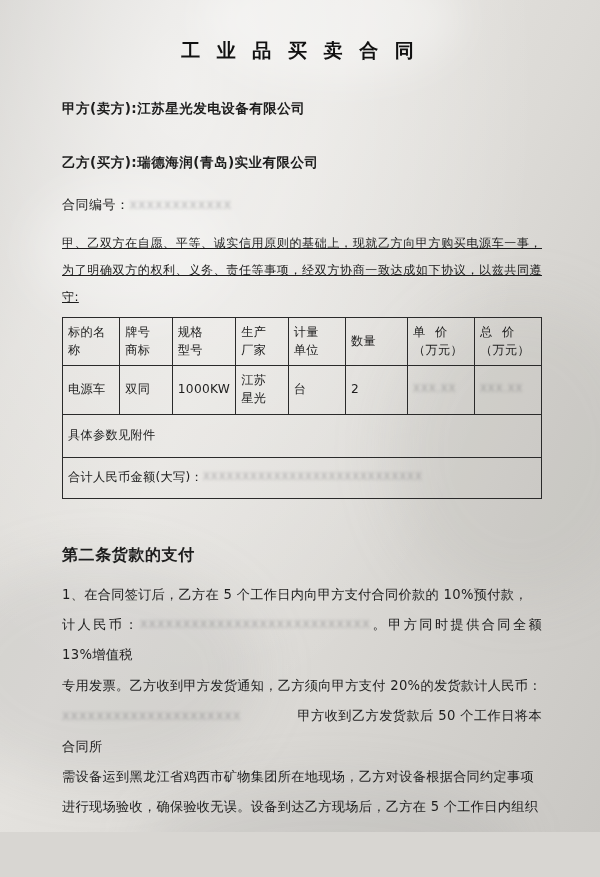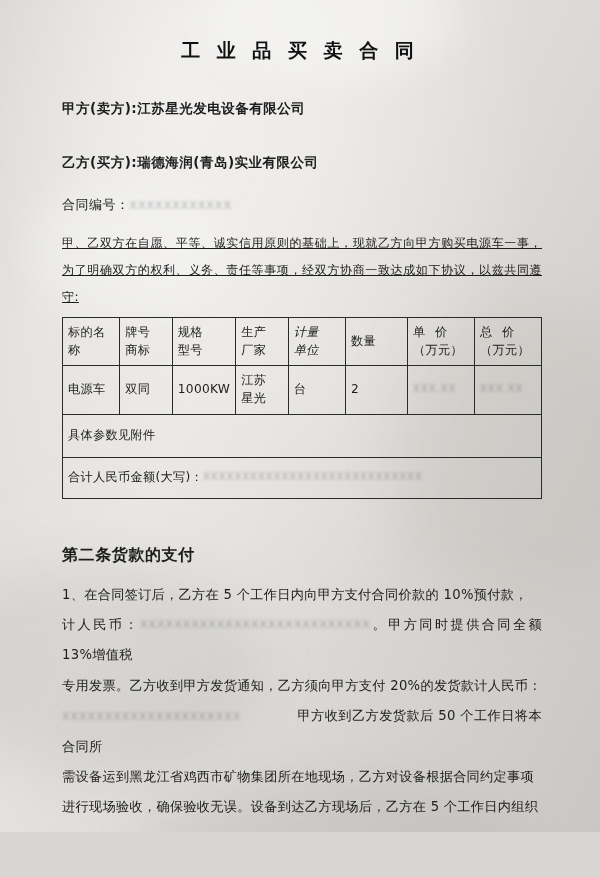--- a/index.html
+++ b/index.html
@@ -110,21 +110,21 @@
     border: 1px solid #2a2a2a;
     padding: 6px 5px;
     vertical-align: middle;
     line-height: 1.45;
     letter-spacing: 0.3px;
   }
   .col-name  { width: 12%; }
   .col-brand { width: 11%; }
   .col-model { width: 13%; }
   .col-maker { width: 11%; }
-  .col-unit  { width: 12%; font-style: italic; }
+  .col-unit  { width: 12%; }
   .col-qty   { width: 13%; }
   .col-price { width: 14%; }
   .col-total { width: 14%; }
   .hdr { font-weight: normal; }
   .hdr .l2 { display: block; }
   .price-hdr { letter-spacing: 3px; }
   .cell-tall { height: 34px; }
   .notes-row td { height: 30px; }
   .sum-row td { height: 28px; }
 

